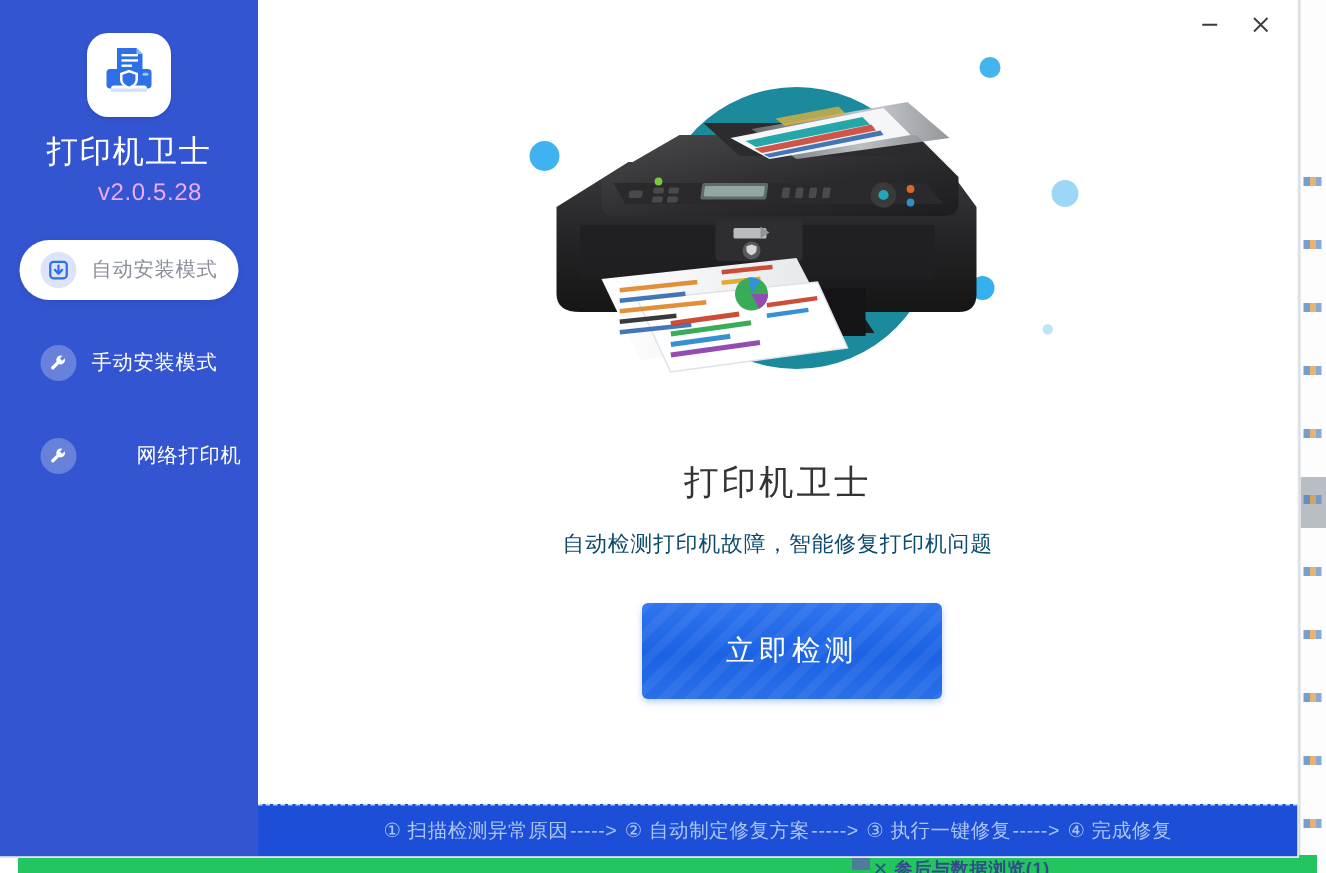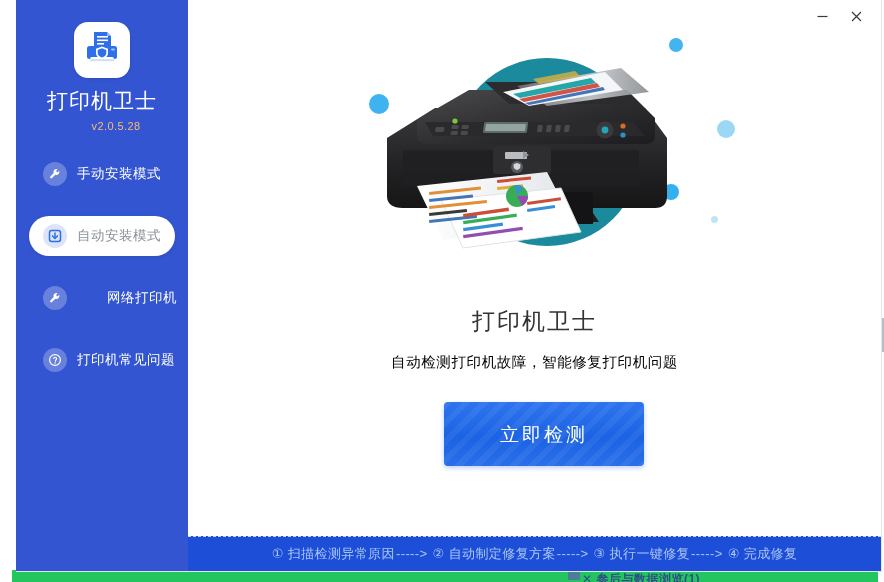--- a/index.html
+++ b/index.html
@@ -51,21 +51,21 @@
     letter-spacing: .5px;
   }
   #bg-bottom .tick {
     position: absolute; top: 2px; left: 556px;
     width: 12px; height: 8px; background: #5a6aa8; opacity:.8;
   }
 
   
   #app-window {
     position: absolute;
-    top: 0; left: 16px;
+    top: 0; left: 0;
     width: 866px; height: 572px;
     background: #ffffff;
     border: 1px solid #e2e5ea;
     border-top: none; border-left: none;
     box-sizing: border-box;
     display: flex;
     overflow: hidden;
   }
 
   
@@ -91,22 +91,22 @@
   #app-logo svg { position:absolute; top:7px; left:7px; }
   #brand-name {
     margin-top: 9px;
     font-size: 21px;
     letter-spacing: 1px;
     color: #ffffff;
     font-weight: 400;
   }
   #brand-version {
     margin-top: 5px;
-    font-size: 11px;
-    color: #fdba74;
+    font-size: 16px;
+    color: #f0abfc;
     letter-spacing: .4px;
     padding-left: 28px;
   }
 
   #nav { margin-top: 22px; }
   .nav-item {
     height: 40px;
     margin: 0 13px 12px 13px;
     display: flex;
     align-items: center;
@@ -199,21 +199,21 @@
   #headline-block { text-align: center; margin-top: 14px; }
   #page-title {
     font-size: 23px;
     color: #333333;
     letter-spacing: 2px;
     font-weight: 400;
   }
   #page-subtitle {
     margin-top: 16px;
     font-size: 14.5px;
-    color: #000000;
+    color: #0c4a6e;
     letter-spacing: .6px;
   }
 
   
   #cta-wrap { text-align: center; margin-top: 30px; padding-left: 19px; }
   #cta-button {
     display: inline-block;
     width: 200px; height: 64px;
     line-height: 64px;
     border: none;
@@ -299,60 +299,50 @@
           <path d="M21 17.5 l6 2.2 v4.2 c0 3.1 -2.5 5.3 -6 6.4 c-3.5 -1.1 -6 -3.3 -6 -6.4 v-4.2 Z" fill="#ffffff"></path>
           <path d="M21 19.3 l4.3 1.6 v3.1 c0 2.2 -1.8 3.8 -4.3 4.6 c-2.5 -0.8 -4.3 -2.4 -4.3 -4.6 v-3.1 Z" fill="#2f6fe8"></path>
         </svg>
       </div>
       <div id="brand-name">打印机卫士</div>
       <div id="brand-version">v2.0.5.28</div>
     </div>
 
     <nav id="nav">
 
-      <div class="nav-item" style="margin-bottom:22px;">
-        <span class="nav-icon">
-          <svg width="14" height="14" viewBox="0 0 14 14" aria-hidden="true">
-            <path d="M9.6 2.2 a3 3 0 0 0 -3.9 3.9 L2.4 9.4 a1.1 1.1 0 0 0 1.6 1.6 l3.3 -3.3 a3 3 0 0 0 3.9 -3.9 L9.5 5.5 L8.0 4.0 Z" fill="#ffffff"></path>
-          </svg>
-        </span>
-        <span class="nav-label">手动安装模式</span>
-      </div>
-
       <div class="nav-item active" style="margin-bottom:22px;">
         <span class="nav-icon">
           <svg width="14" height="14" viewBox="0 0 14 14" aria-hidden="true">
             <rect x="1.5" y="1.5" width="11" height="11" rx="2.2" fill="none" stroke="#2f6fe8" stroke-width="1.5"></rect>
             <path d="M7 4 v4.6" stroke="#2f6fe8" stroke-width="1.5" stroke-linecap="round"></path>
             <path d="M4.6 6.9 L7 9.4 L9.4 6.9" fill="none" stroke="#2f6fe8" stroke-width="1.5" stroke-linecap="round" stroke-linejoin="round"></path>
           </svg>
         </span>
         <span class="nav-label">自动安装模式</span>
       </div>
 
+      <div class="nav-item" style="margin-bottom:22px;">
+        <span class="nav-icon">
+          <svg width="14" height="14" viewBox="0 0 14 14" aria-hidden="true">
+            <path d="M9.6 2.2 a3 3 0 0 0 -3.9 3.9 L2.4 9.4 a1.1 1.1 0 0 0 1.6 1.6 l3.3 -3.3 a3 3 0 0 0 3.9 -3.9 L9.5 5.5 L8.0 4.0 Z" fill="#ffffff"></path>
+          </svg>
+        </span>
+        <span class="nav-label">手动安装模式</span>
+      </div>
+
       <div class="nav-item" style="margin-bottom:22px;gap:30px;">
         <span class="nav-icon">
           <svg width="14" height="14" viewBox="0 0 14 14" aria-hidden="true">
             <path d="M9.6 2.2 a3 3 0 0 0 -3.9 3.9 L2.4 9.4 a1.1 1.1 0 0 0 1.6 1.6 l3.3 -3.3 a3 3 0 0 0 3.9 -3.9 L9.5 5.5 L8.0 4.0 Z" fill="#ffffff"></path>
           </svg>
         </span>
         <span class="nav-label">网络打印机</span>
       </div>
 
 
-      <div class="nav-item">
-        <span class="nav-icon">
-          <svg width="14" height="14" viewBox="0 0 14 14" aria-hidden="true">
-            <circle cx="7" cy="7" r="5.4" fill="none" stroke="#ffffff" stroke-width="1.2"></circle>
-            <path d="M5.6 5.5 a1.5 1.5 0 1 1 1.9 1.7 v1" fill="none" stroke="#ffffff" stroke-width="1.2" stroke-linecap="round"></path>
-            <circle cx="7.1" cy="10" r=".72" fill="#ffffff"></circle>
-          </svg>
-        </span>
-        <span class="nav-label">打印机常见问题</span>
-      </div>
 
     </nav>
   </aside>
 
   <section id="main">
 
     <div id="titlebar">
       <div class="win-btn">
         <svg width="13" height="13" viewBox="0 0 13 13" aria-hidden="true">
           <path d="M1.5 6.5 H11.5" stroke="#3a3a3a" stroke-width="1.2"></path>

